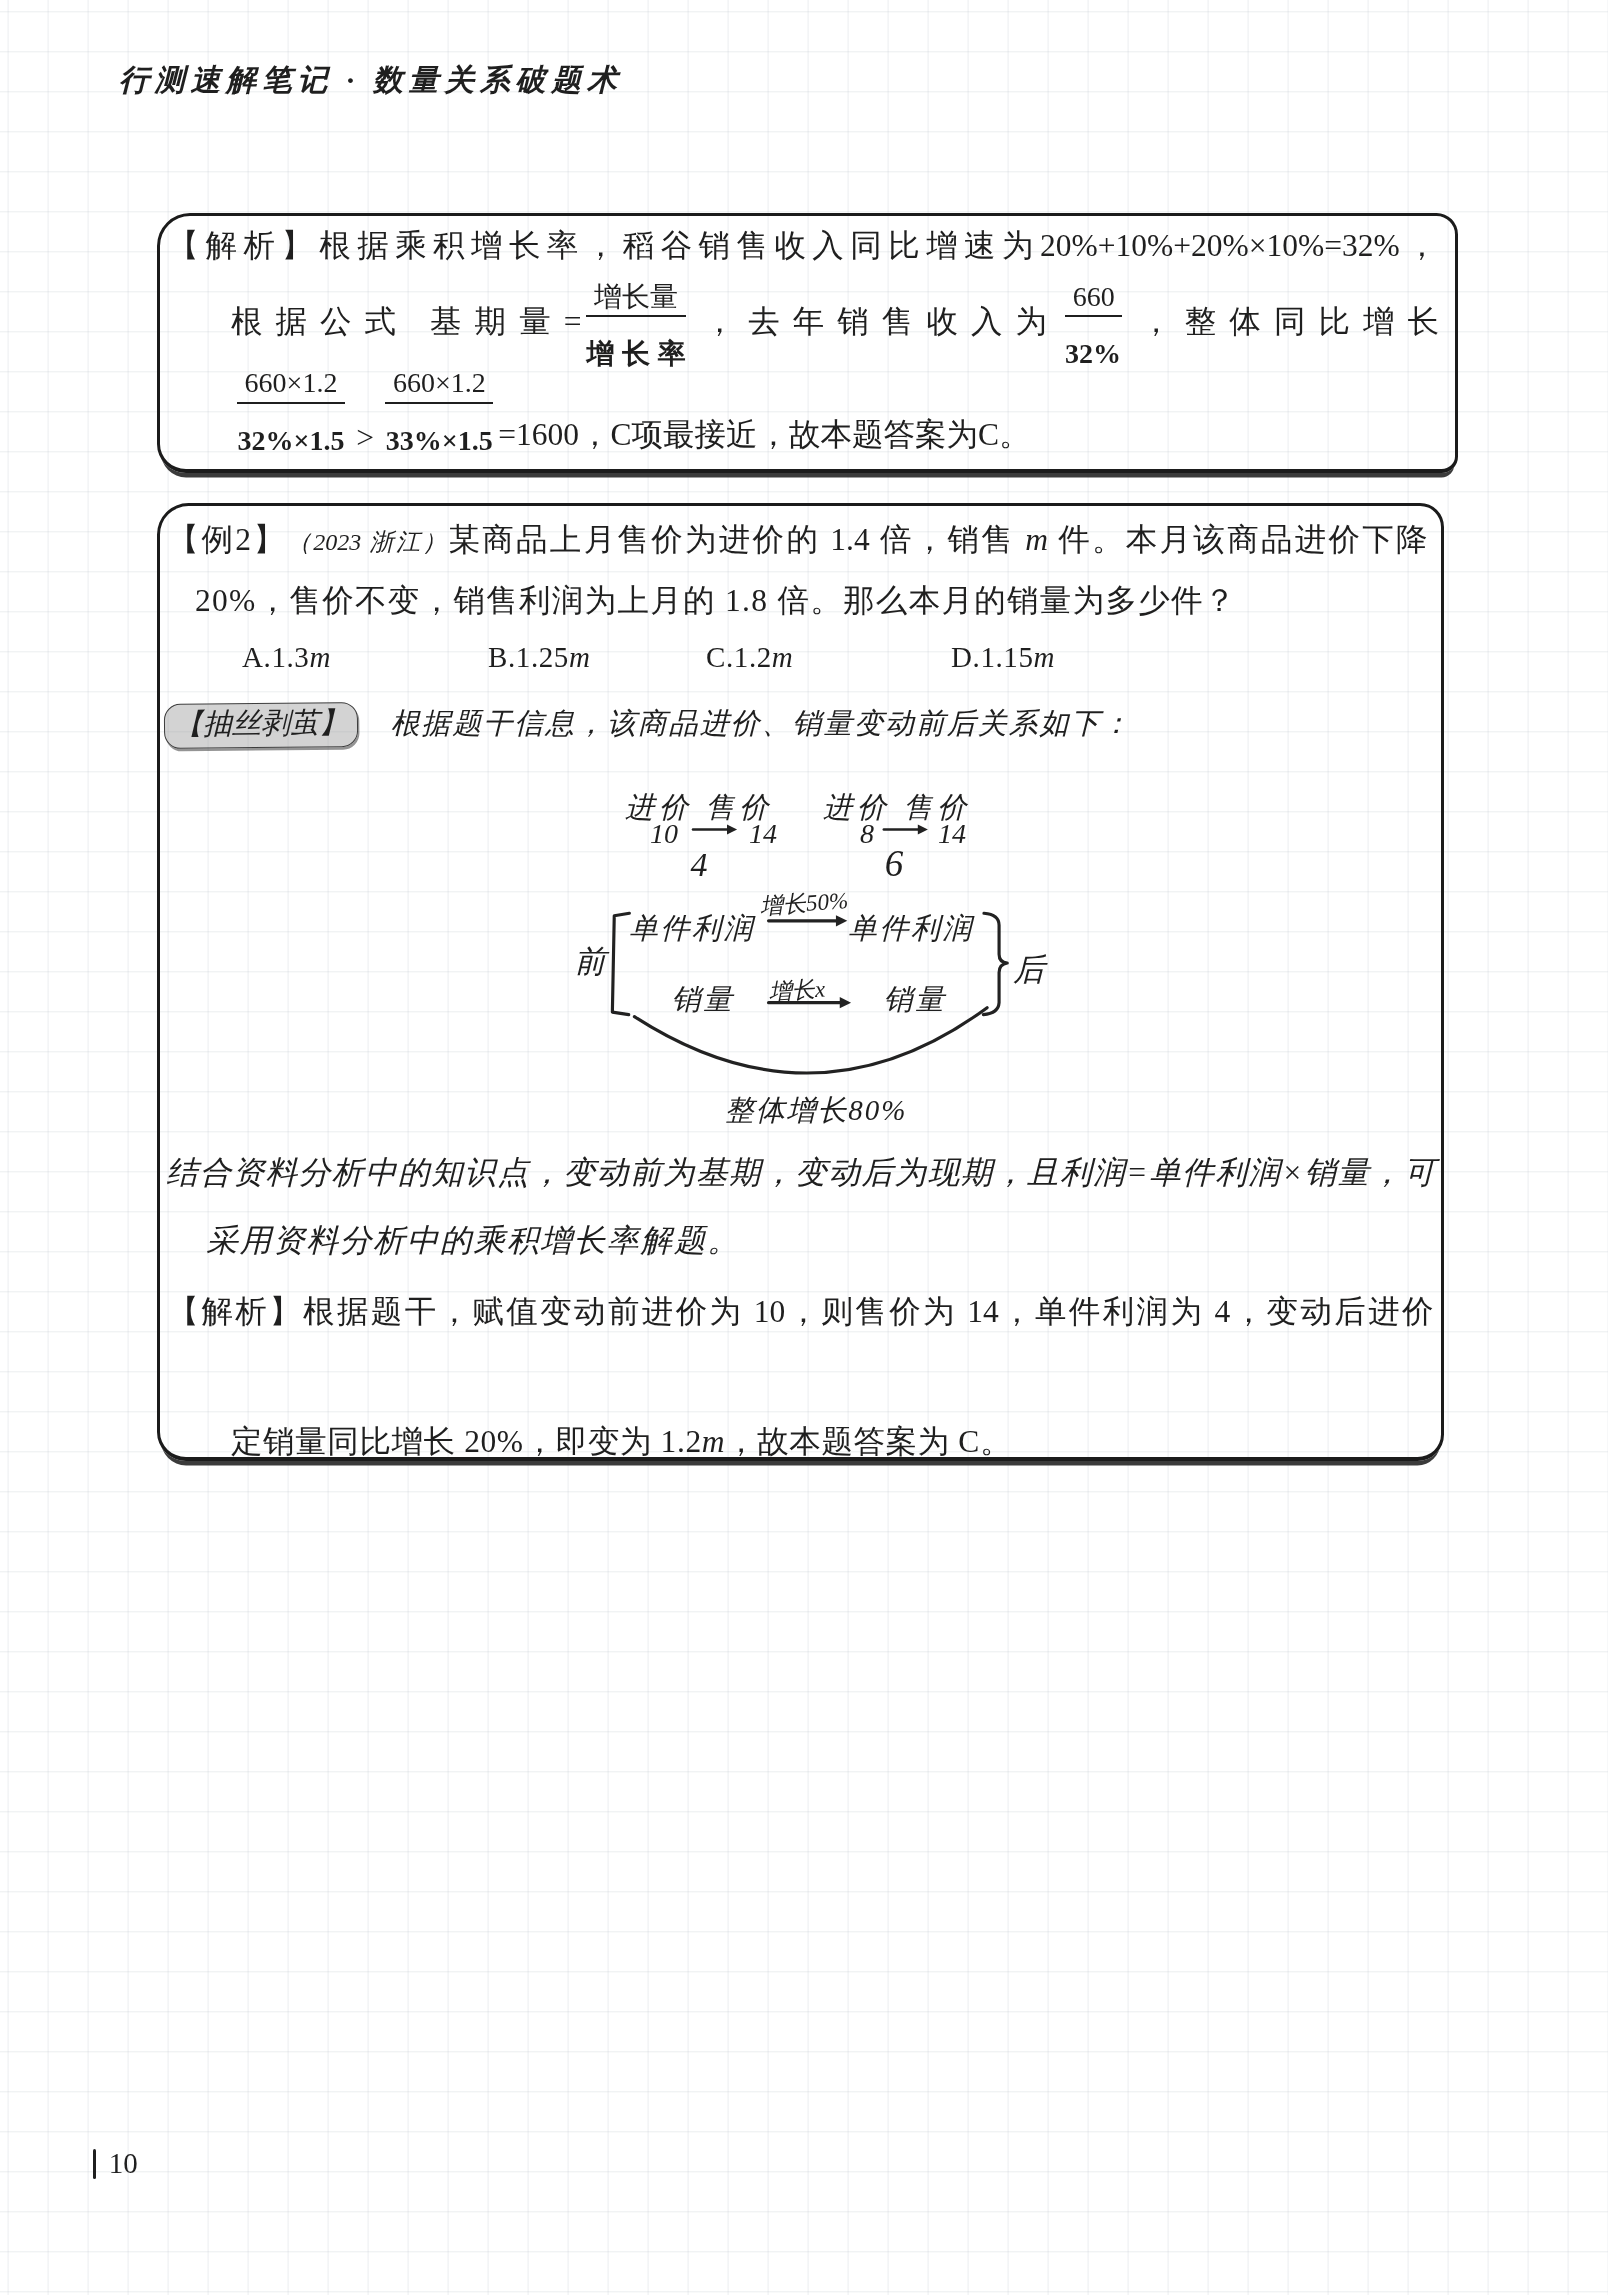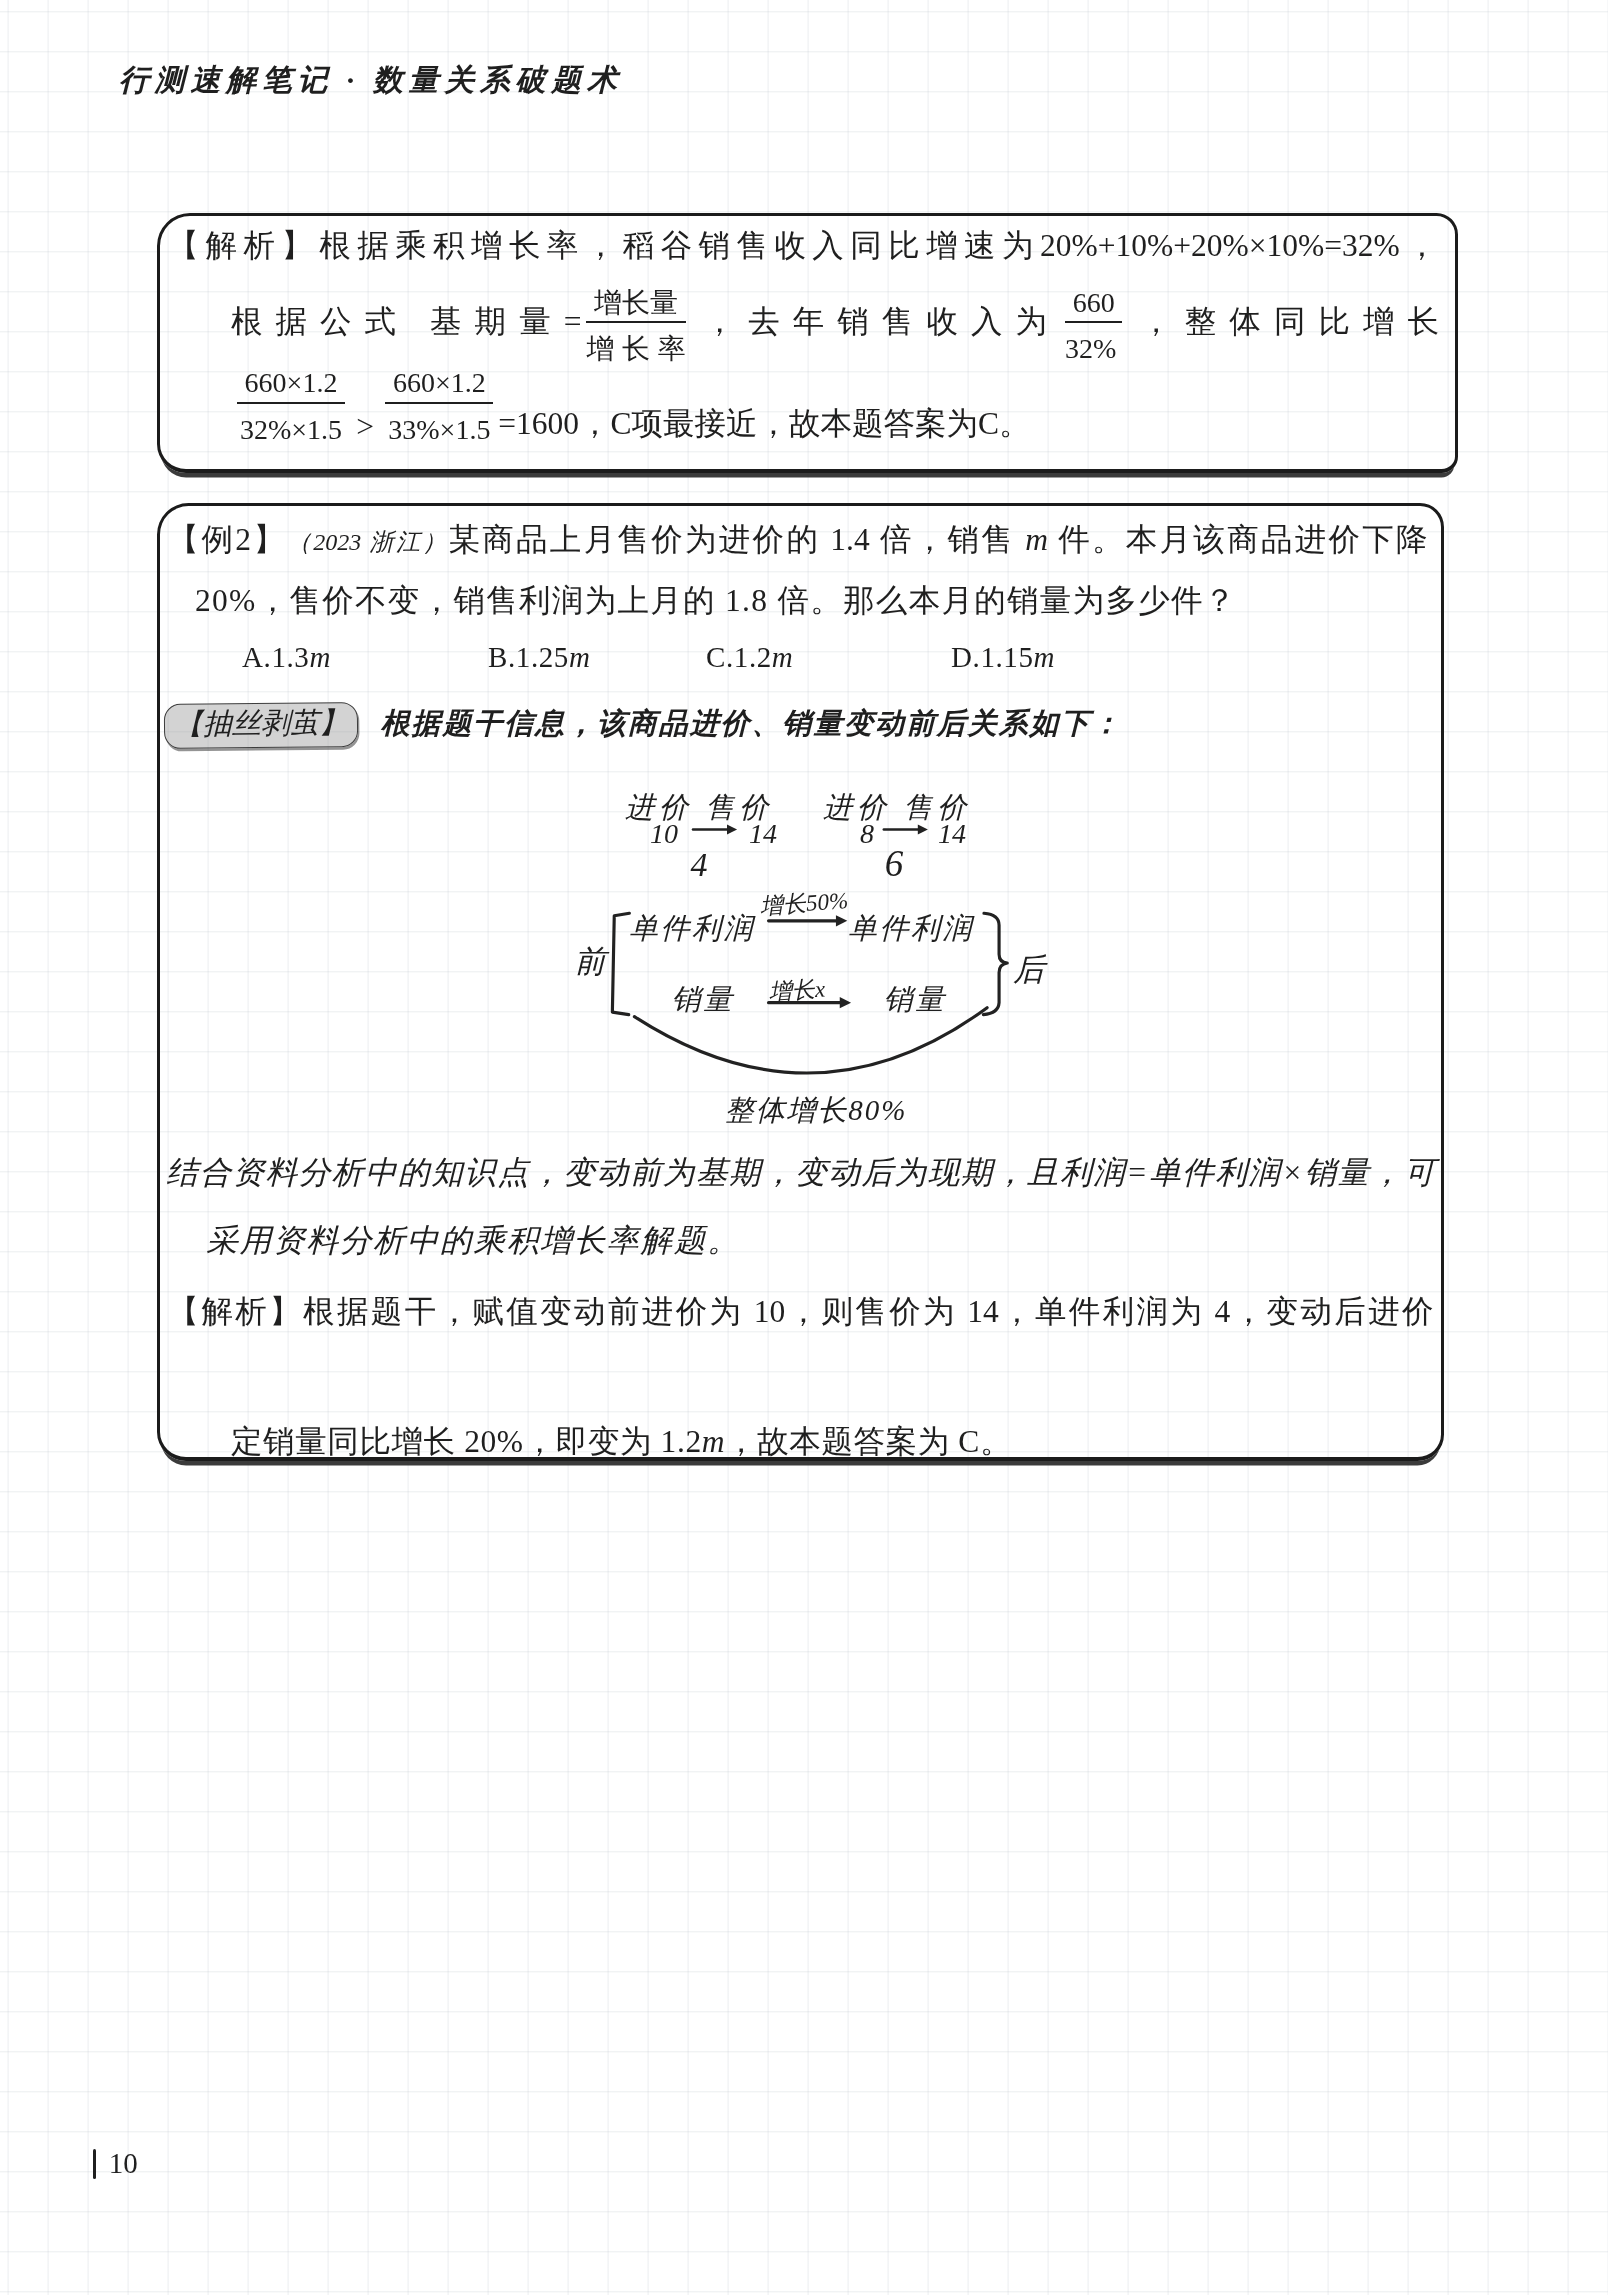--- a/index.html
+++ b/index.html
@@ -21,21 +21,21 @@
   
   .notebox{
     position:absolute;border:3.1px solid #1b1b1b;background:transparent;
     box-shadow:0 8.2px 0 -3.8px rgba(25,25,25,0.85);
   }
   #analysis-box{left:157px;top:213px;width:1295px;height:253px;border-radius:33px 21.4px 16.4px 29px;border-bottom-width:4.4px;}
   #example-box{left:157px;top:503px;width:1281px;height:951px;border-radius:31.5px 24px 26.5px 29px;border-bottom-width:4.4px;}
   
   .frac{display:inline-block;vertical-align:middle;text-align:center;font-size:28px;line-height:1.12;margin:0 5px;}
   .frac .num{display:block;border-bottom:2.5px solid #1f1f1f;padding:1.3px 7.6px 3.1px;}
-  .frac .den{display:block;padding-top:10px;}
+  .frac .den{display:block;padding-top:21px;font-weight:bold;}
   
   .dlabel{position:absolute;white-space:nowrap;transform:translateX(-50%);}
   .opt{position:absolute;font-size:29px;letter-spacing:0.6px;}
   .tagbox{
     display:inline-block;background:rgba(150,150,150,0.42);
     border:1.9px solid #3d3d3d;border-radius:16.4px;padding:0 8.8px 2.5px;
     box-shadow:1.3px 2.5px 0 rgba(60,60,60,0.55);
     transform:rotate(-0.6deg);
   }
   #hdr{left:79px;top:60px;font-size:30px;font-weight:bold;letter-spacing:5.7px;margin-left:40px;}
@@ -82,21 +82,21 @@
 
     <div class="abs" style="left:0;top:135px;width:1279px;height:44px;">
       <span class="opt" style="left:82px;"><span>A.1.3</span><span class="var">m</span></span>
       <span class="opt" style="left:328px;"><span>B.1.25</span><span class="var">m</span></span>
       <span class="opt" style="left:546px;"><span>C.1.2</span><span class="var">m</span></span>
       <span class="opt" style="left:791px;"><span>D.1.15</span><span class="var">m</span></span>
     </div>
 
     <div class="abs" style="left:3.8px;top:197px;font-size:29px;">
       <span class="tagbox hand">【抽丝剥茧】</span>
-      <span class="hand" style="margin-left:16px;letter-spacing:1.9px;font-weight:bold;">根据题干信息，该商品进价、销量变动前后关系如下：</span>
+      <span class="hand" style="margin-left:26px;letter-spacing:1.9px;">根据题干信息，该商品进价、销量变动前后关系如下：</span>
     </div>
 
     <div class="abs" style="left:0;top:0;width:1281px;height:951px;">
       <span class="dlabel hand" style="left:539px;top:282px;font-size:29px;letter-spacing:5px;">进价 售价</span>
       <span class="dlabel hand" style="left:737px;top:282px;font-size:29px;letter-spacing:5px;">进价 售价</span>
 
       <span class="dlabel hand" style="left:504px;top:312px;font-size:28px;">10</span>
       <span class="dlabel hand" style="left:603px;top:312px;font-size:28px;">14</span>
       <span class="dlabel hand" style="left:707px;top:312px;font-size:28px;">8</span>
       <span class="dlabel hand" style="left:792px;top:312px;font-size:28px;">14</span>

